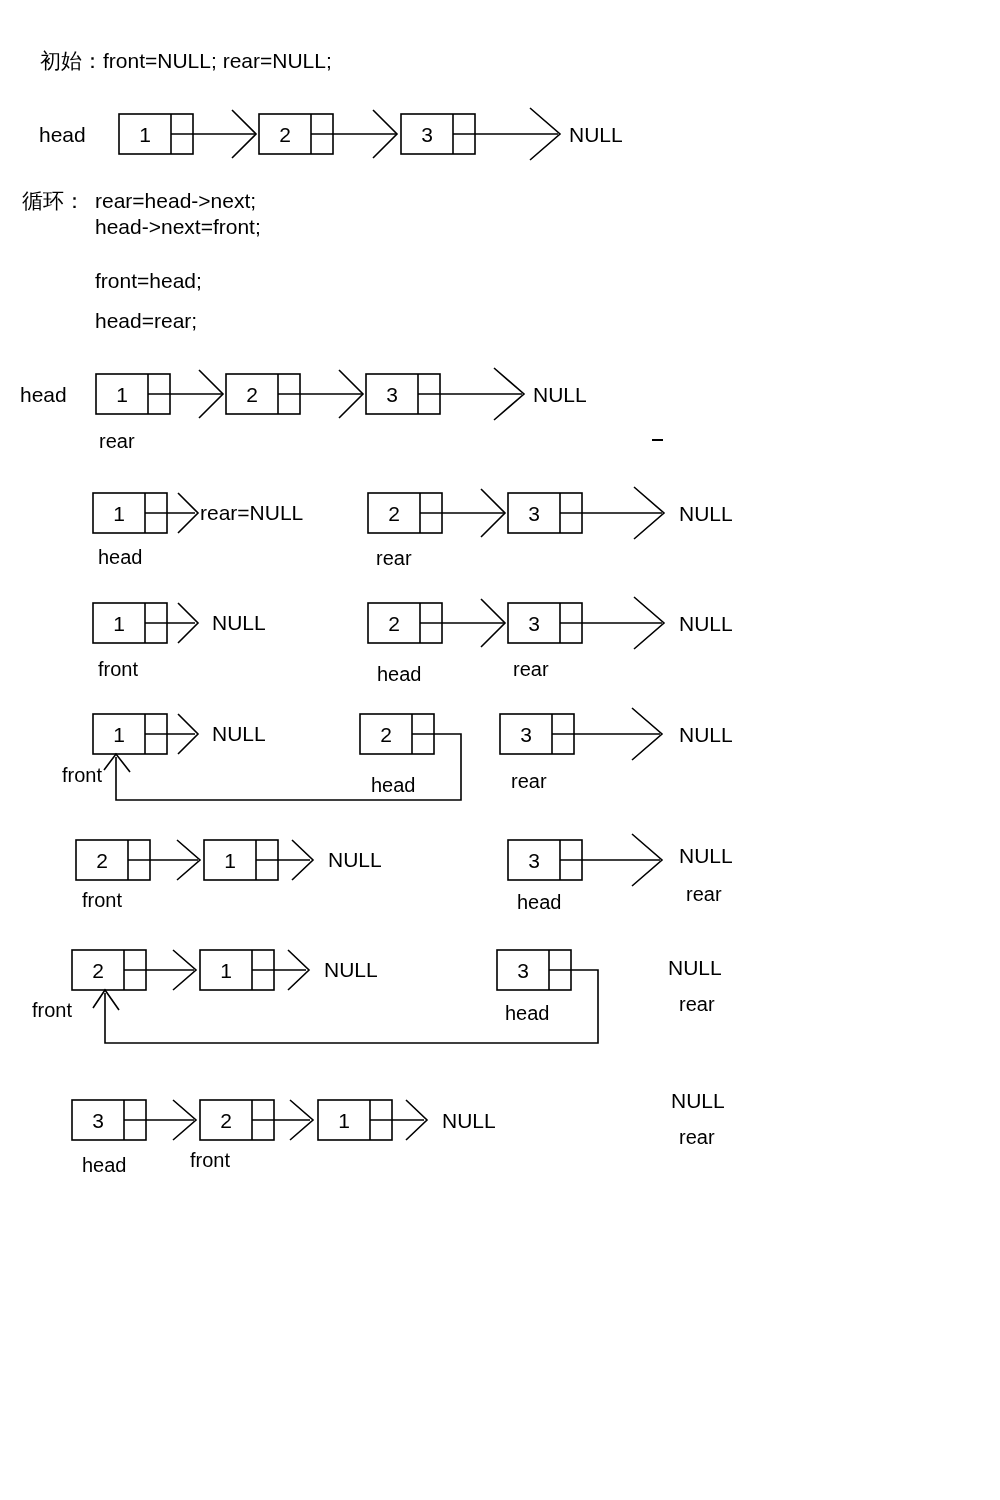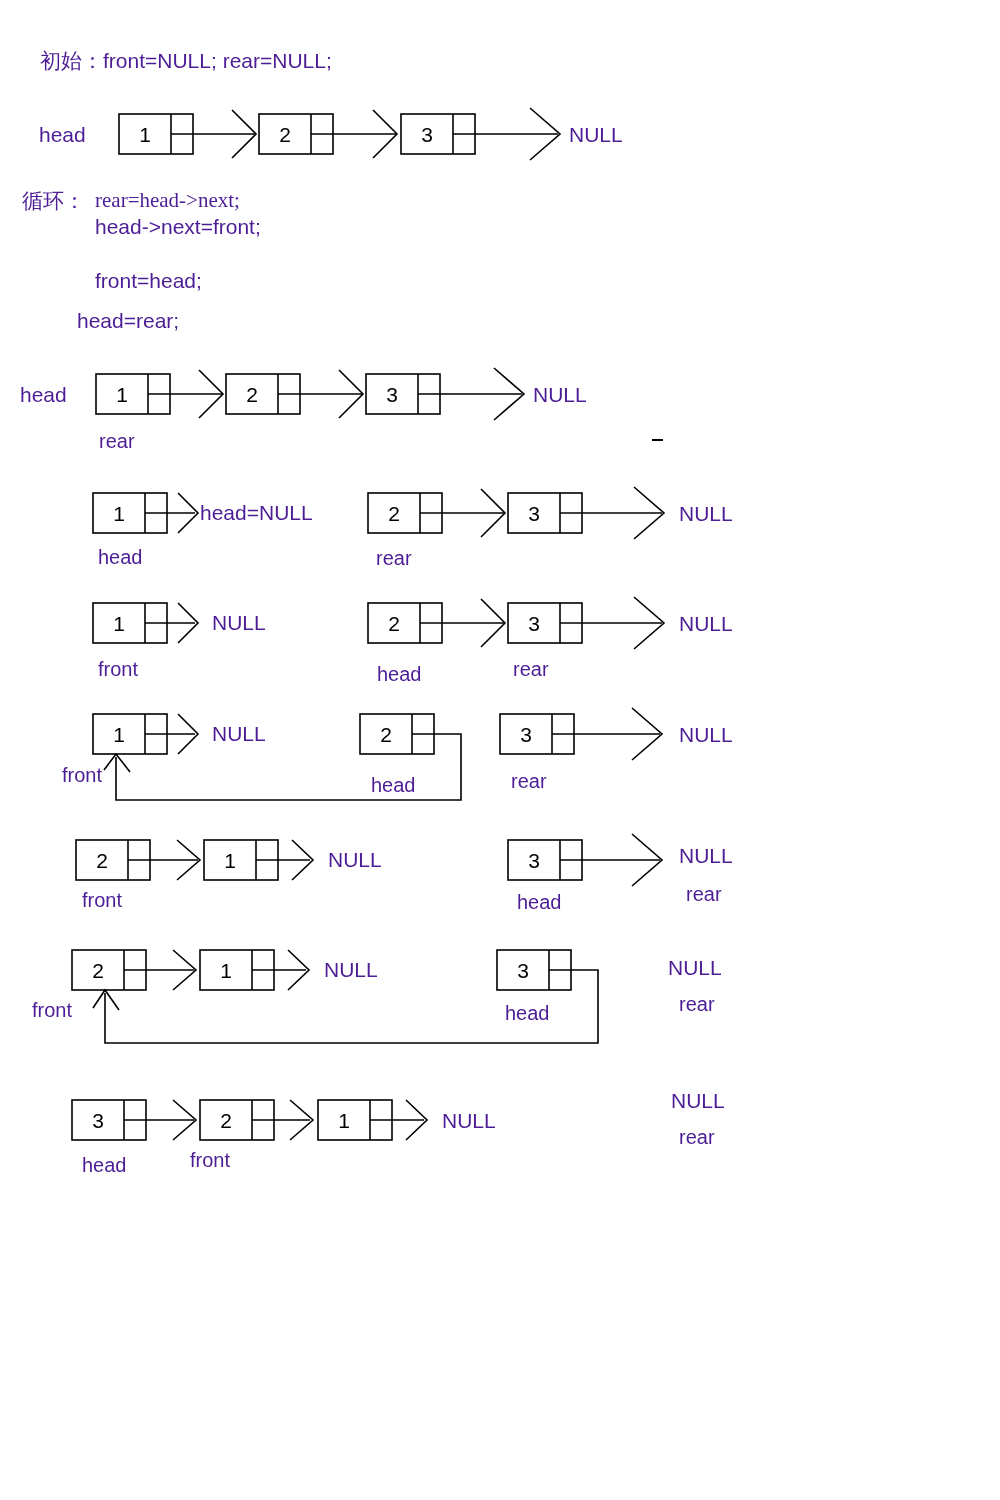--- a/index.html
+++ b/index.html
@@ -18,21 +18,21 @@
   #sheet {
     position: relative;
     width: 1000px;
     height: 1500px;
     background: #ffffff;
   }
   .txt {
     position: absolute;
     white-space: pre;
     font-family: "Liberation Sans", sans-serif;
-    color: #4c1d95;
+    color: #000000;
     line-height: 1;
   }
   .code-line { font-size: 21px; }
   .head-line { font-size: 21px; }
   .label     { font-size: 20px; }
   .nullword  { font-size: 21px; }
   svg.layer {
     position: absolute;
     left: 0;
     top: 0;
@@ -48,24 +48,24 @@
   }
 </style>
 </head>
 <body>
 
 <div id="sheet">
 
   <div class="txt code-line" style="left:40px; top:50px;">初始：front=NULL; rear=NULL;</div>
 
   <div class="txt code-line" style="left:22px; top:190px;">循环：</div>
-  <div class="txt code-line" style="left:95px; top:190px;font-family:Liberation Serif, serif;">rear=head-&gt;next;</div>
+  <div class="txt code-line" style="left:95px; top:190px;">rear=head-&gt;next;</div>
   <div class="txt code-line" style="left:95px; top:216px;">head-&gt;next=front;</div>
   <div class="txt code-line" style="left:95px; top:270px;">front=head;</div>
-  <div class="txt code-line" style="left:77px; top:310px;">head=rear;</div>
+  <div class="txt code-line" style="left:95px; top:310px;">head=rear;</div>
 
   <svg class="layer" viewBox="0 0 1000 1500">
     <g stroke="#000000" stroke-width="1.6" fill="none" stroke-linecap="butt">
 
       <rect x="119" y="114" width="74" height="40"></rect>
       <line x1="171" y1="114" x2="171" y2="154"></line>
 
       <line x1="171" y1="134" x2="255" y2="134"></line>
 
       <polyline points="232,110 256,134 232,158"></polyline>
@@ -199,21 +199,21 @@
   <div class="txt nullword" style="left:569px; top:124px;">NULL</div>
 
   <div class="txt head-line" style="left:20px; top:384px;">head</div>
   <div class="node-num" style="left:96px; top:384px; width:52px;">1</div>
   <div class="node-num" style="left:226px; top:384px; width:52px;">2</div>
   <div class="node-num" style="left:366px; top:384px; width:52px;">3</div>
   <div class="txt nullword" style="left:533px; top:384px;">NULL</div>
   <div class="txt label" style="left:99px; top:431px;">rear</div>
 
   <div class="node-num" style="left:93px; top:503px; width:52px;">1</div>
-  <div class="txt nullword" style="left:200px; top:502px;">head=NULL</div>
+  <div class="txt nullword" style="left:200px; top:502px;">rear=NULL</div>
   <div class="txt label" style="left:98px; top:547px;">head</div>
 
   <div class="node-num" style="left:368px; top:503px; width:52px;">2</div>
   <div class="node-num" style="left:508px; top:503px; width:52px;">3</div>
   <div class="txt nullword" style="left:679px; top:503px;">NULL</div>
   <div class="txt label" style="left:376px; top:548px;">rear</div>
 
   <div class="node-num" style="left:93px; top:613px; width:52px;">1</div>
   <div class="txt nullword" style="left:212px; top:612px;">NULL</div>
   <div class="txt label" style="left:98px; top:659px;">front</div>

